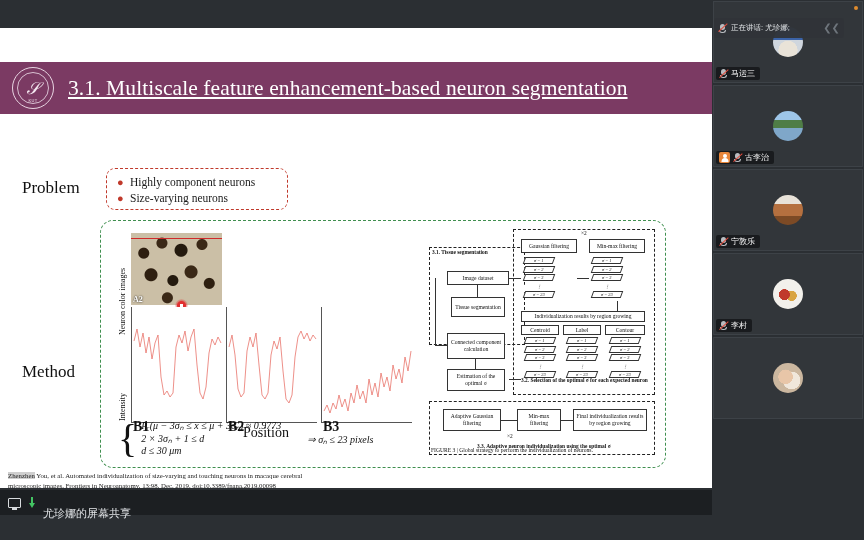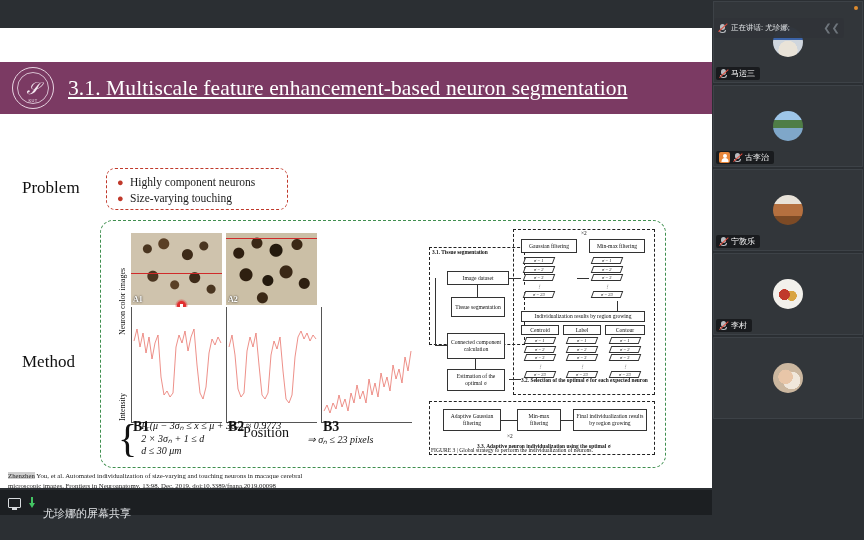--- a/index.html
+++ b/index.html
@@ -33,21 +33,21 @@
     color: #ffffff; font-family: "Liberation Serif", serif; font-size: 21.5px;
     margin-left: 14px; white-space: nowrap; letter-spacing: .1px; text-decoration: underline;
   }
 
   
   .problem-row { position: absolute; left: 0; top: 138px; width: 712px; height: 46px; }
   .label-problem, .label-method {
     position: absolute; font-family: "Liberation Serif", serif; font-size: 17px; color: #111;
   }
   .label-problem { left: 22px; top: 12px; }
-  .label-method  { left: 22px; top: 324px; text-align: center; }
+  .label-method  { left: 22px; top: 334px; text-align: center; }
   .problem-box {
     position: absolute; left: 106px; top: 2px; width: 182px; height: 42px;
     border: 1.2px dashed #c0392b; border-radius: 9px; padding: 5px 8px 0 10px;
   }
   .bullet-line { display: flex; align-items: baseline; font-family: "Liberation Serif", serif; font-size: 11.5px; color: #1a1a1a; line-height: 16px; }
   .bullet-line .dot { color: #c0392b; font-size: 11px; width: 13px; flex: none; }
 
   
   .figure-frame {
     position: absolute; left: 100px; top: 192px; width: 566px; height: 248px;
@@ -213,38 +213,34 @@
 
       <div class="problem-row">
         <div class="label-problem">Problem</div>
         <div class="problem-box">
           <div class="bullet-line">
             <span class="dot">●</span>
             <span>Highly component neurons</span>
           </div>
           <div class="bullet-line">
             <span class="dot">●</span>
-            <span>Size-varying touching</span>
+            <span>Size-varying neurons</span>
           </div>
         </div>
       </div>
 
       <div class="label-method">Method</div>
 
       <div class="figure-frame">
 
         <div class="subfig-left">
           <div class="ylab-neuron">Neuron color images</div>
           <div class="ylab-intensity">Intensity</div>
 
           <div class="img-row">
-            <div class="histo h1">
-              <div class="scanline"></div>
-              <div class="tag">A1</div>
-            </div>
             <div class="histo h2">
               <div class="scanline"></div>
               <div class="tag">A2</div>
             </div>
           </div>
 
           <div class="dot-marker"></div>
 
           <div class="plot-row">
             <div class="plot">

